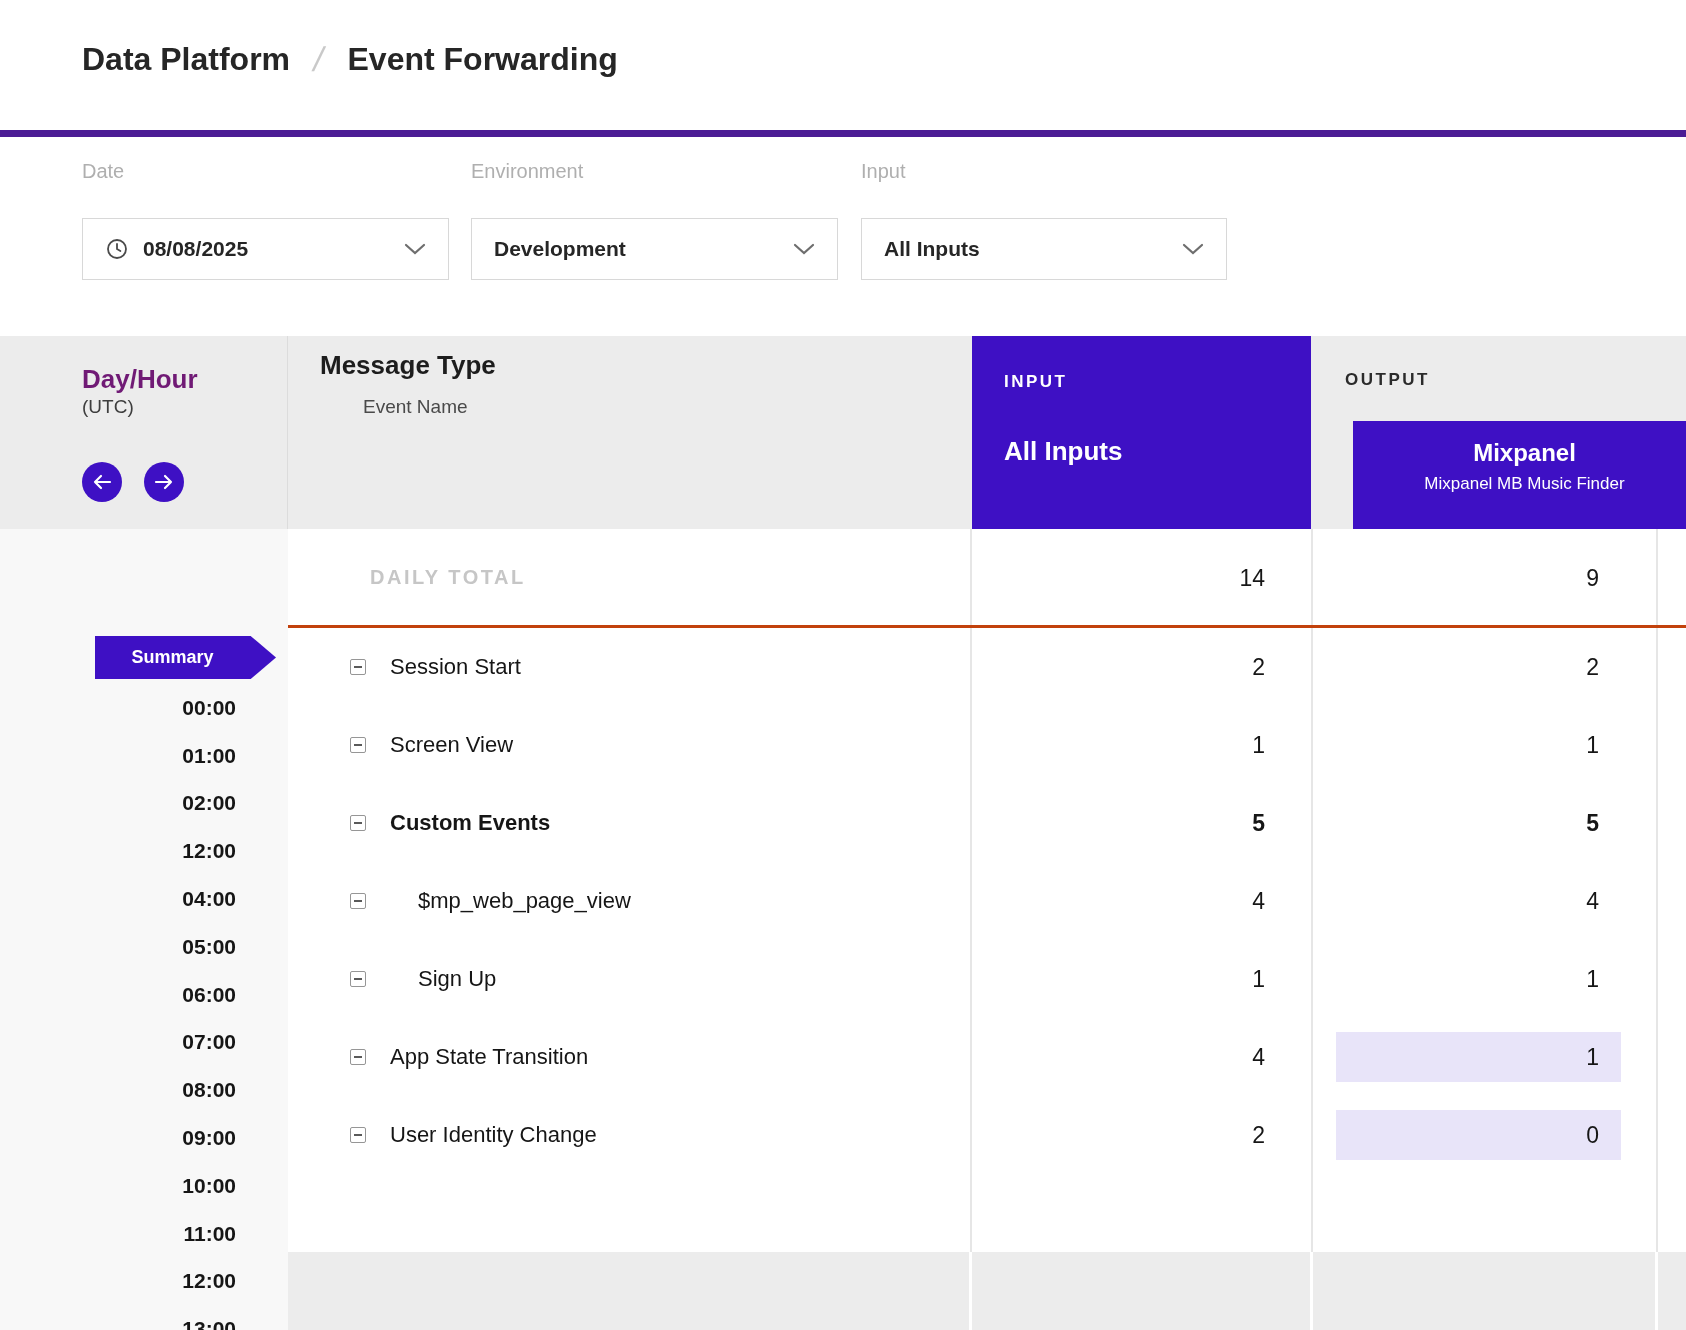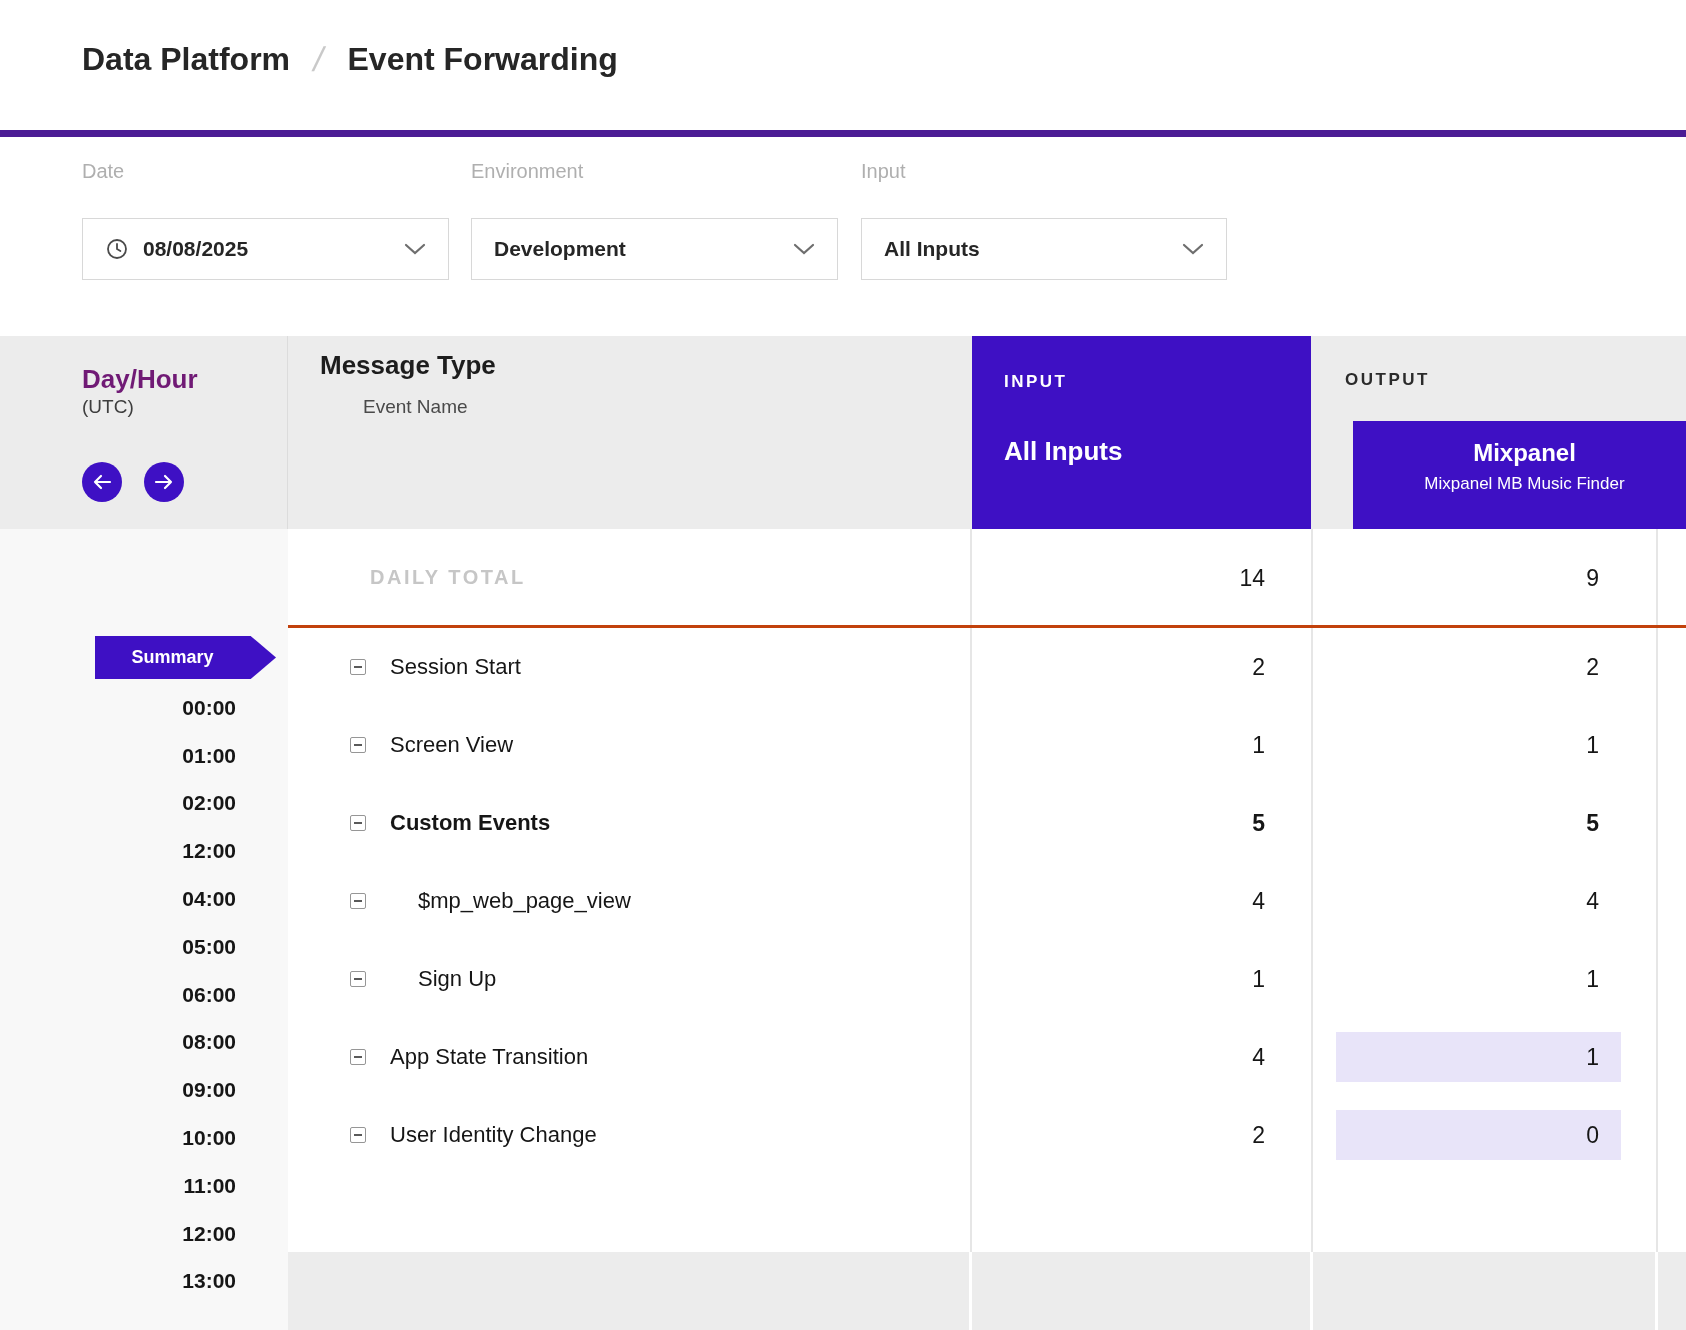--- a/index.html
+++ b/index.html
@@ -179,20 +179,21 @@
 
   <div class="rail"></div>
   <div class="hours">
       <div class="hour">00:00</div>
       <div class="hour">01:00</div>
       <div class="hour">02:00</div>
       <div class="hour">12:00</div>
       <div class="hour">04:00</div>
       <div class="hour">05:00</div>
       <div class="hour">06:00</div>
+      <div class="hour">07:00</div>
       <div class="hour">08:00</div>
       <div class="hour">09:00</div>
       <div class="hour">10:00</div>
       <div class="hour">11:00</div>
       <div class="hour">12:00</div>
       <div class="hour">13:00</div>
     </div>
   <div class="summary-badge">Summary</div>
 
   <div class="daily-total">

